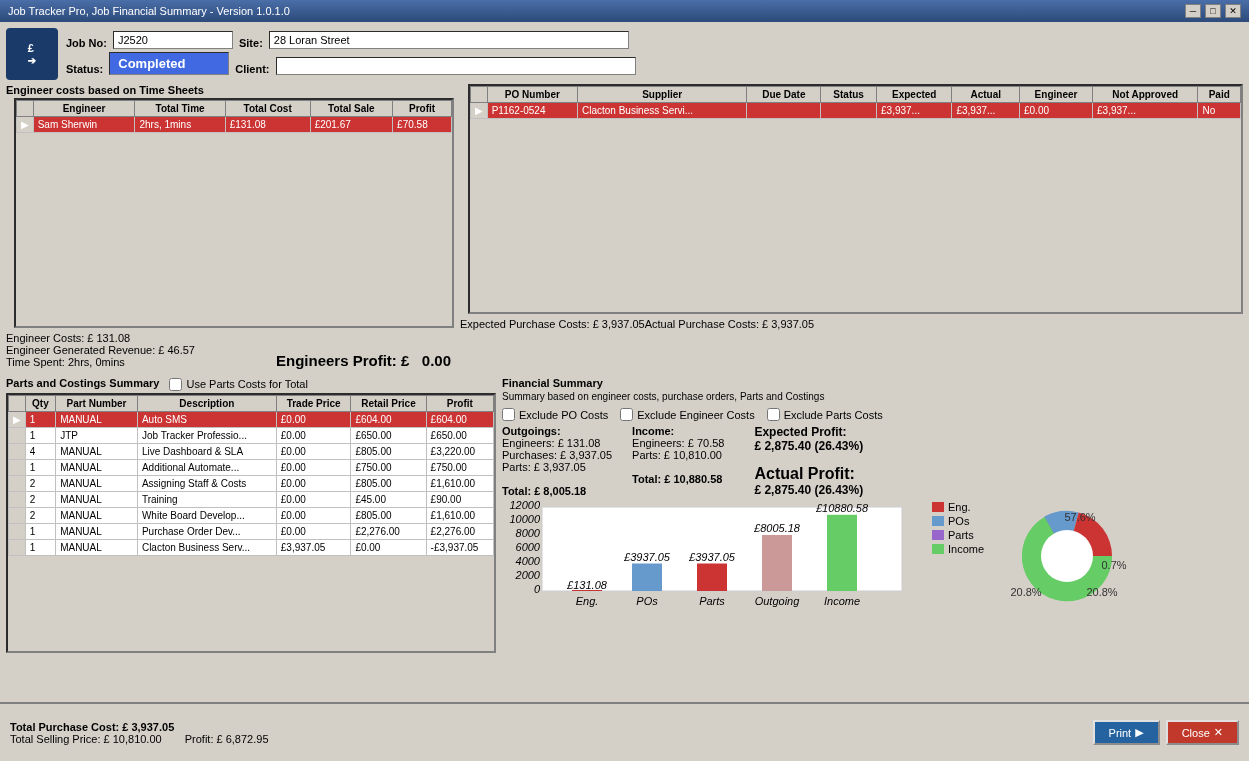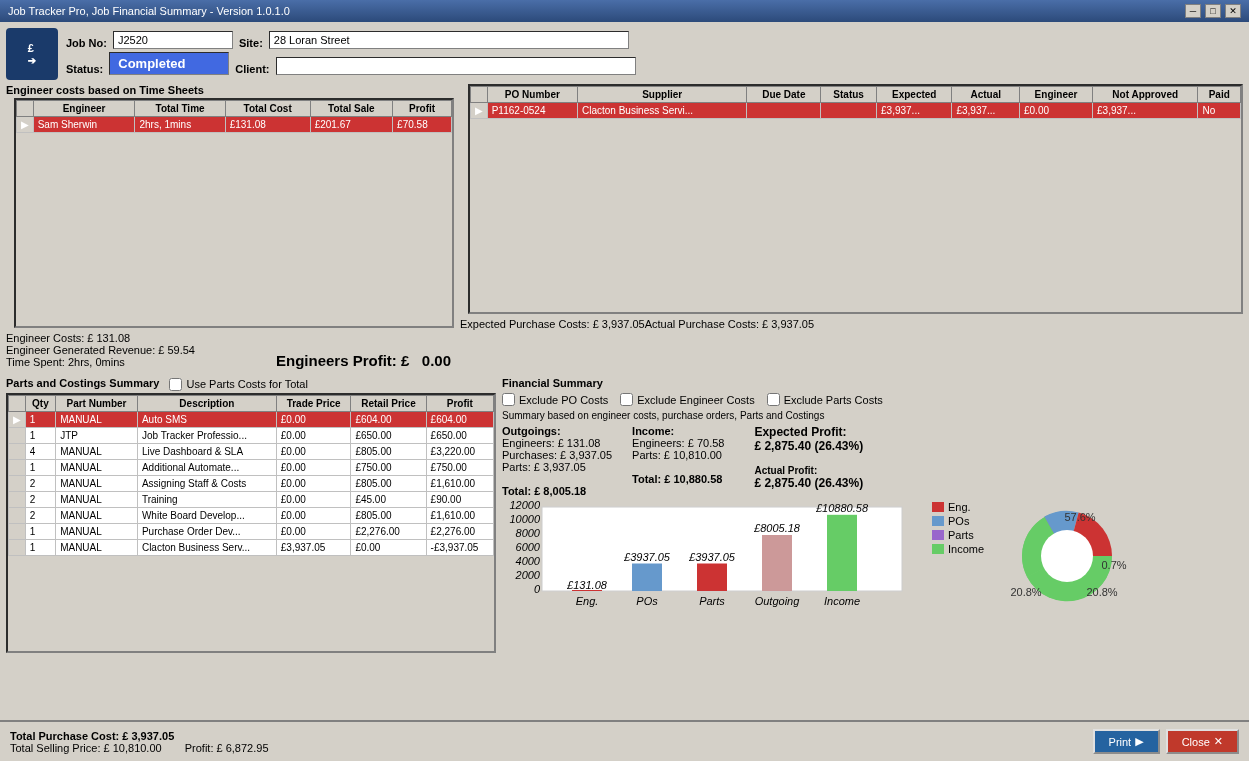--- a/index.html
+++ b/index.html
@@ -73,21 +73,21 @@
     .parts-section { width: 490px; }
     .financial-section { flex: 1; }
     .parts-table-container { border: 2px inset #808080; height: 260px; overflow: hidden; }
     .checkbox-row { display: flex; align-items: center; gap: 4px; margin: 2px 0; }
     .chart-area { display: flex; gap: 10px; margin-top: 4px; }
     .legend-row { display: flex; align-items: center; gap: 4px; font-size: 10px; }
     .legend-box { width: 12px; height: 10px; display: inline-block; }
     .footer-bar {
       background: #d4d0c8;
       border-top: 2px solid #808080;
-      padding: 7px 10px;
+      padding: 16px 10px;
       display: flex;
       justify-content: space-between;
       align-items: center;
       position: absolute;
       bottom: 0;
       left: 0;
       right: 0;
     }
     .footer-btn {
       background: #d4d0c8;
@@ -162,21 +162,21 @@
               <td>2hrs, 1mins</td>
               <td>£131.08</td>
               <td>£201.67</td>
               <td>£70.58</td>
             </tr>
           </tbody>
         </table>
       </div>
       <div class="summary-row">
         <div>Engineer Costs: £ 131.08</div>
-        <div>Engineer Generated Revenue: £ 59.54</div>
+        <div>Engineer Generated Revenue: £ 46.57</div>
         <div>Time Spent: 2hrs, 0mins</div>
       </div>
     </div>
 
     <div class="right-panel" style="flex:1">
       <div class="table-container" style="height:230px;">
         <table class="data-table">
           <thead>
             <tr>
               <th style="width:12px"></th>
@@ -323,35 +323,35 @@
       <td>£0.00</td>
       <td>-£3,937.05</td>
     </tr>
             </tbody>
         </table>
       </div>
     </div>
 
     <div class="financial-section" style="min-width: 0;">
       <div class="section-title">Financial Summary</div>
+      <div style="font-size:10px; margin-bottom:4px;">Summary based on engineer costs, purchase orders, Parts and Costings</div>
       <div style="display:flex; gap:12px; margin:2px 0;">
         <div class="checkbox-row">
             <input type="checkbox" style="">
             <span>Exclude PO Costs</span>
           </div>
         <div class="checkbox-row">
             <input type="checkbox" style="">
             <span>Exclude Engineer Costs</span>
           </div>
         <div class="checkbox-row">
             <input type="checkbox" style="">
             <span>Exclude Parts Costs</span>
           </div>
       </div>
-      <div style="font-size:10px; margin-bottom:4px;">Summary based on engineer costs, purchase orders, Parts and Costings</div>
 
       <div style="display:flex; gap:20px;">
         <div>
           <div style="font-weight:bold;">Outgoings:</div>
           <div>Engineers: £ 131.08</div>
           <div>Purchases: £ 3,937.05</div>
           <div>Parts: £ 3,937.05</div>
           <br>
           <div style="font-weight:bold;">Total: £ 8,005.18</div>
         </div>
@@ -359,21 +359,21 @@
           <div style="font-weight:bold;">Income:</div>
           <div>Engineers: £ 70.58</div>
           <div>Parts: £ 10,810.00</div>
           <br>
           <div style="font-weight:bold;">Total:  £ 10,880.58</div>
         </div>
         <div style="margin-left:10px;">
           <div style="font-weight:bold; font-size:12px;">Expected Profit:</div>
           <div style="font-size:12px; font-weight:bold;">£ 2,875.40 (26.43%)</div>
           <br>
-          <div style="font-weight:bold; font-size:10px;">Actual Profit:</div>
+          <div style="font-weight:bold; font-size:16px;">Actual Profit:</div>
           <div style="font-size:12px; font-weight:bold;">£ 2,875.40 (26.43%)</div>
         </div>
       </div>
 
       <div class="chart-area">
 
         <div style="position:relative; width:420px; height:110px;font-style:italic;">
           <svg width="420" height="110">
 
             <text x="38" y="8" font-size="8" text-anchor="end">12000</text>

